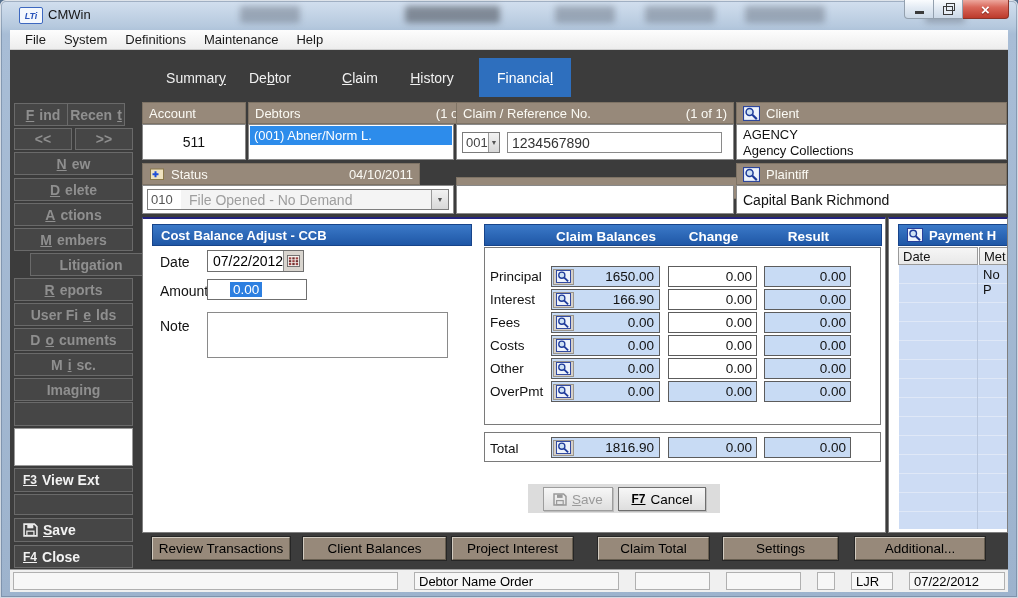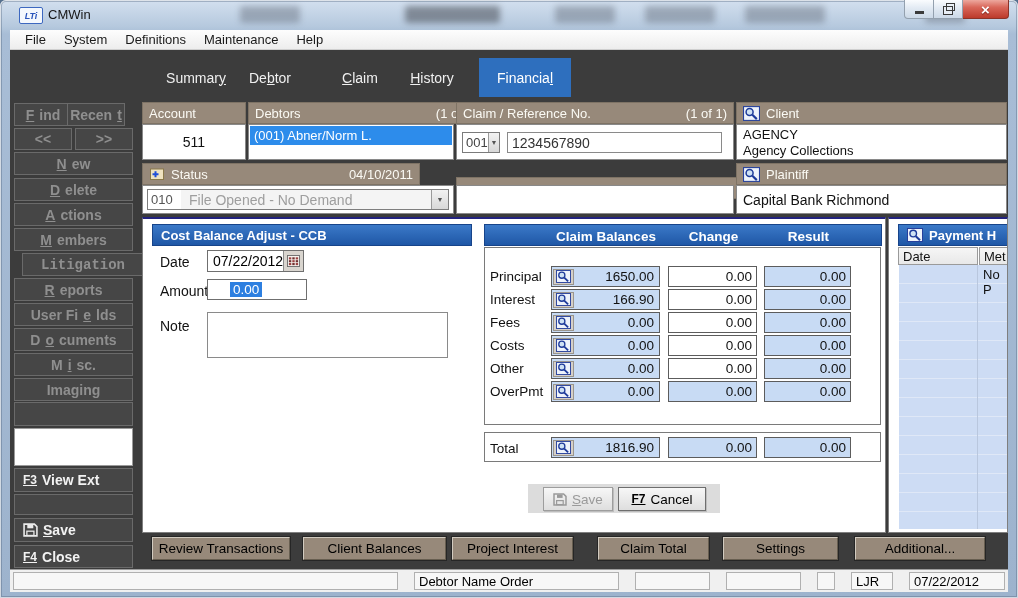--- a/index.html
+++ b/index.html
@@ -163,21 +163,21 @@
     <div class="tab active" style="left:469px;width:92px;">Financia<u>l</u></div>
 
     <div class="sbtn" style="left:4px;top:53px;width:58px;height:23px;"><u>F</u>ind</div>
     <div class="sbtn" style="left:57px;top:53px;width:58px;height:23px;">Recen<u>t</u></div>
     <div class="sbtn" style="left:4px;top:78px;width:58px;height:22px;">&lt;&lt;</div>
     <div class="sbtn" style="left:65px;top:78px;width:58px;height:22px;">&gt;&gt;</div>
     <div class="sbtn" style="left:4px;top:102px;width:119px;height:23px;"><u>N</u>ew</div>
     <div class="sbtn" style="left:4px;top:128px;width:119px;height:23px;"><u>D</u>elete</div>
     <div class="sbtn" style="left:4px;top:153px;width:119px;height:23px;"><u>A</u>ctions</div>
     <div class="sbtn" style="left:4px;top:178px;width:119px;height:23px;"><u>M</u>embers</div>
-    <div class="sbtn" style="left:12px;top:203px;width:122px;height:23px;font-family:Liberation Mono, monospace;">Litigation</div>
+    <div class="sbtn" style="left:20px;top:203px;width:122px;height:23px;">Litigation</div>
     <div class="sbtn" style="left:4px;top:228px;width:119px;height:23px;"><u>R</u>eports</div>
     <div class="sbtn" style="left:4px;top:253px;width:119px;height:23px;">User Fi<u>e</u>lds</div>
     <div class="sbtn" style="left:4px;top:278px;width:119px;height:23px;">D<u>o</u>cuments</div>
     <div class="sbtn" style="left:4px;top:303px;width:119px;height:23px;">M<u>i</u>sc.</div>
     <div class="sbtn" style="left:4px;top:328px;width:119px;height:23px;">Imaging</div>
     <div class="sbtn" style="left:4px;top:352px;width:119px;height:24px;"></div>
     <div class="side-white"></div>
     <div class="sbtn lit" style="left:4px;top:418px;width:119px;height:24px;justify-content:flex-start;padding-left:8px;">
       <span class="fkey">F3</span>
       <span>View Ext</span>

